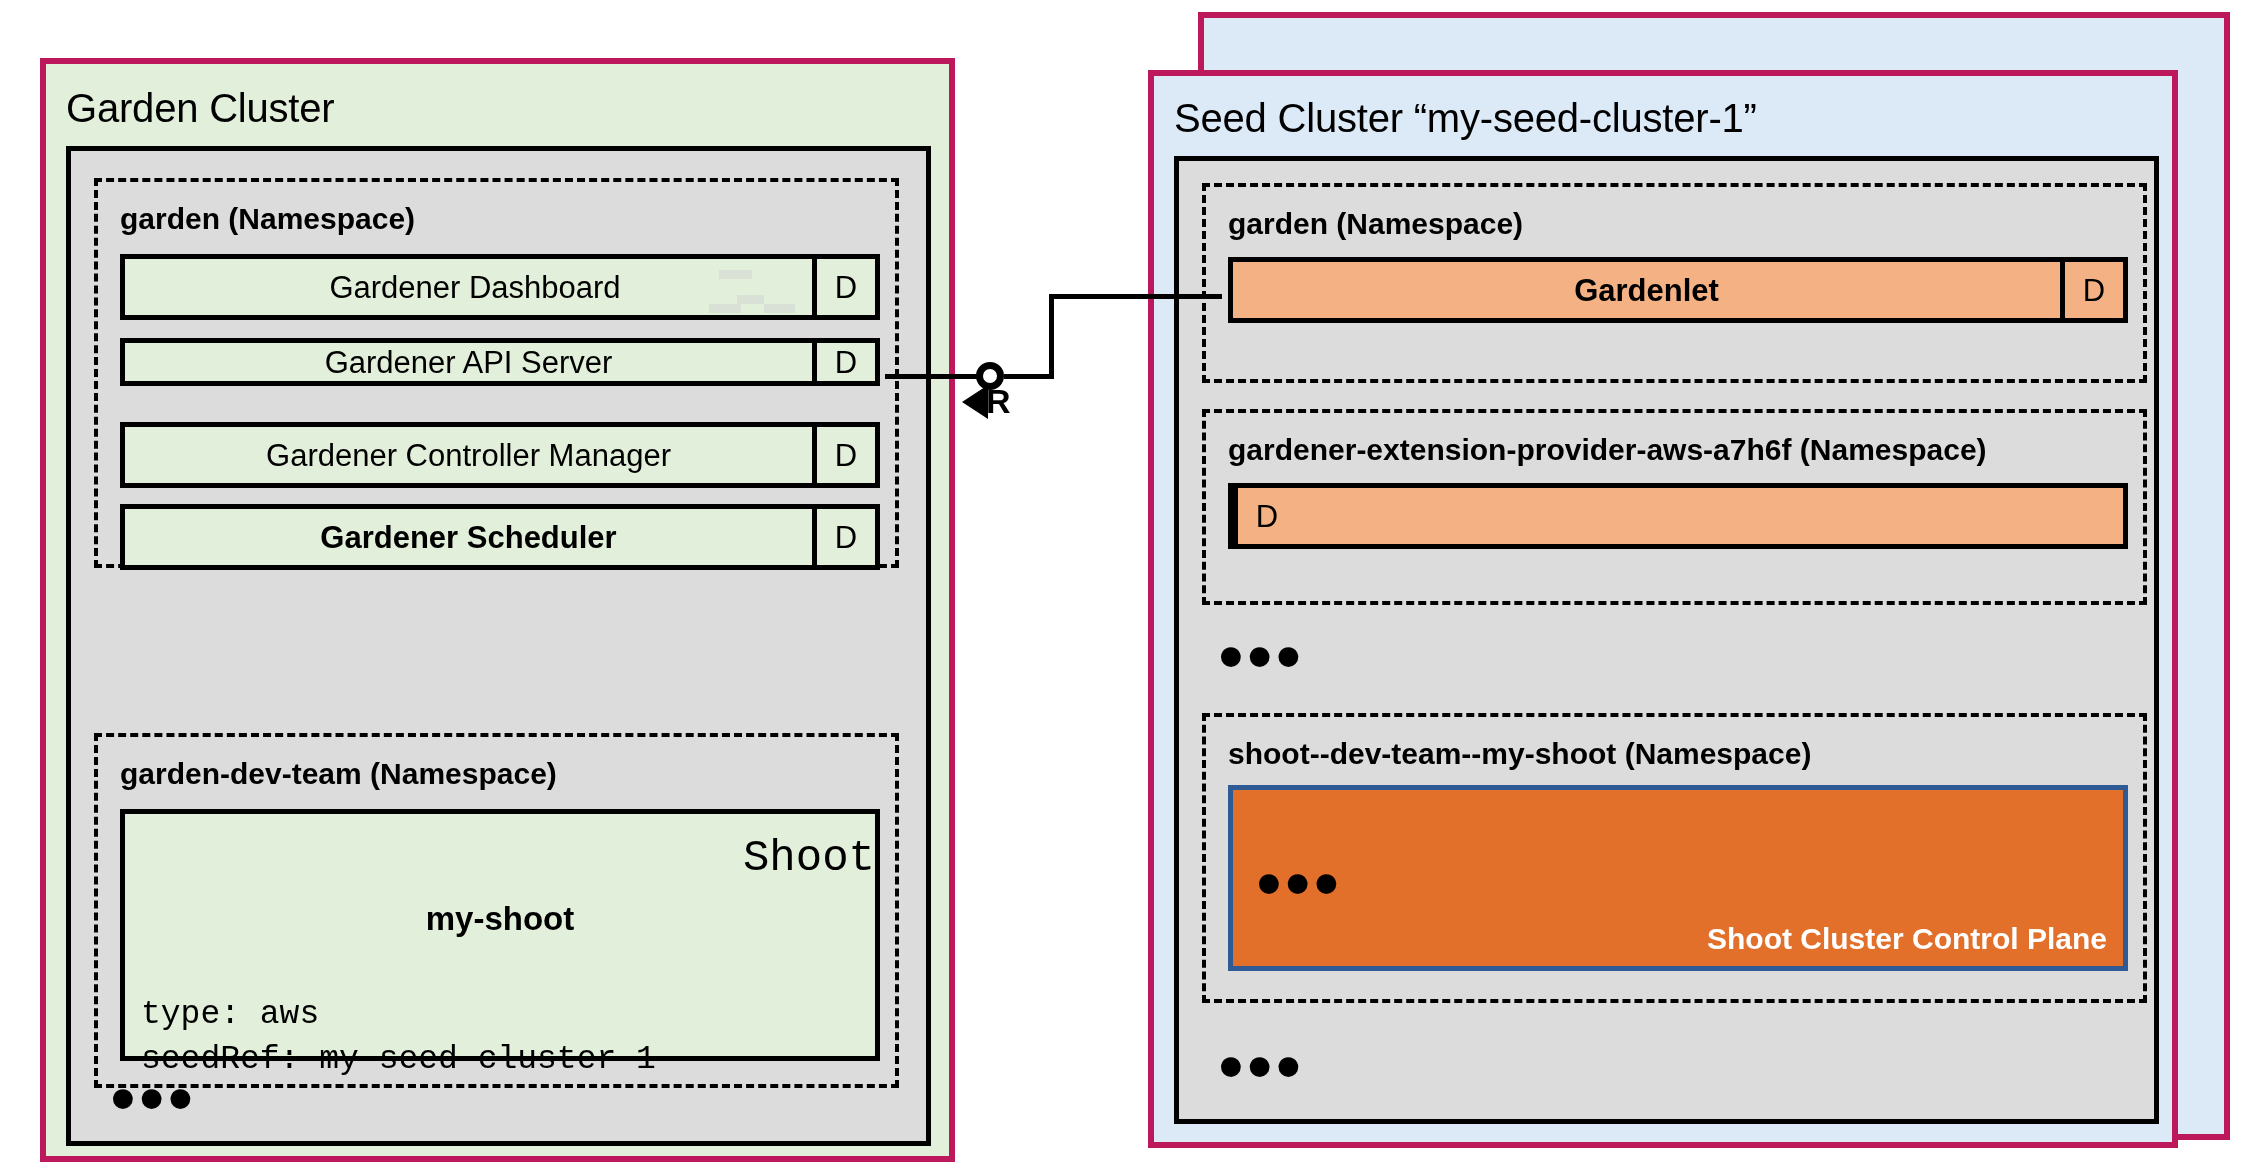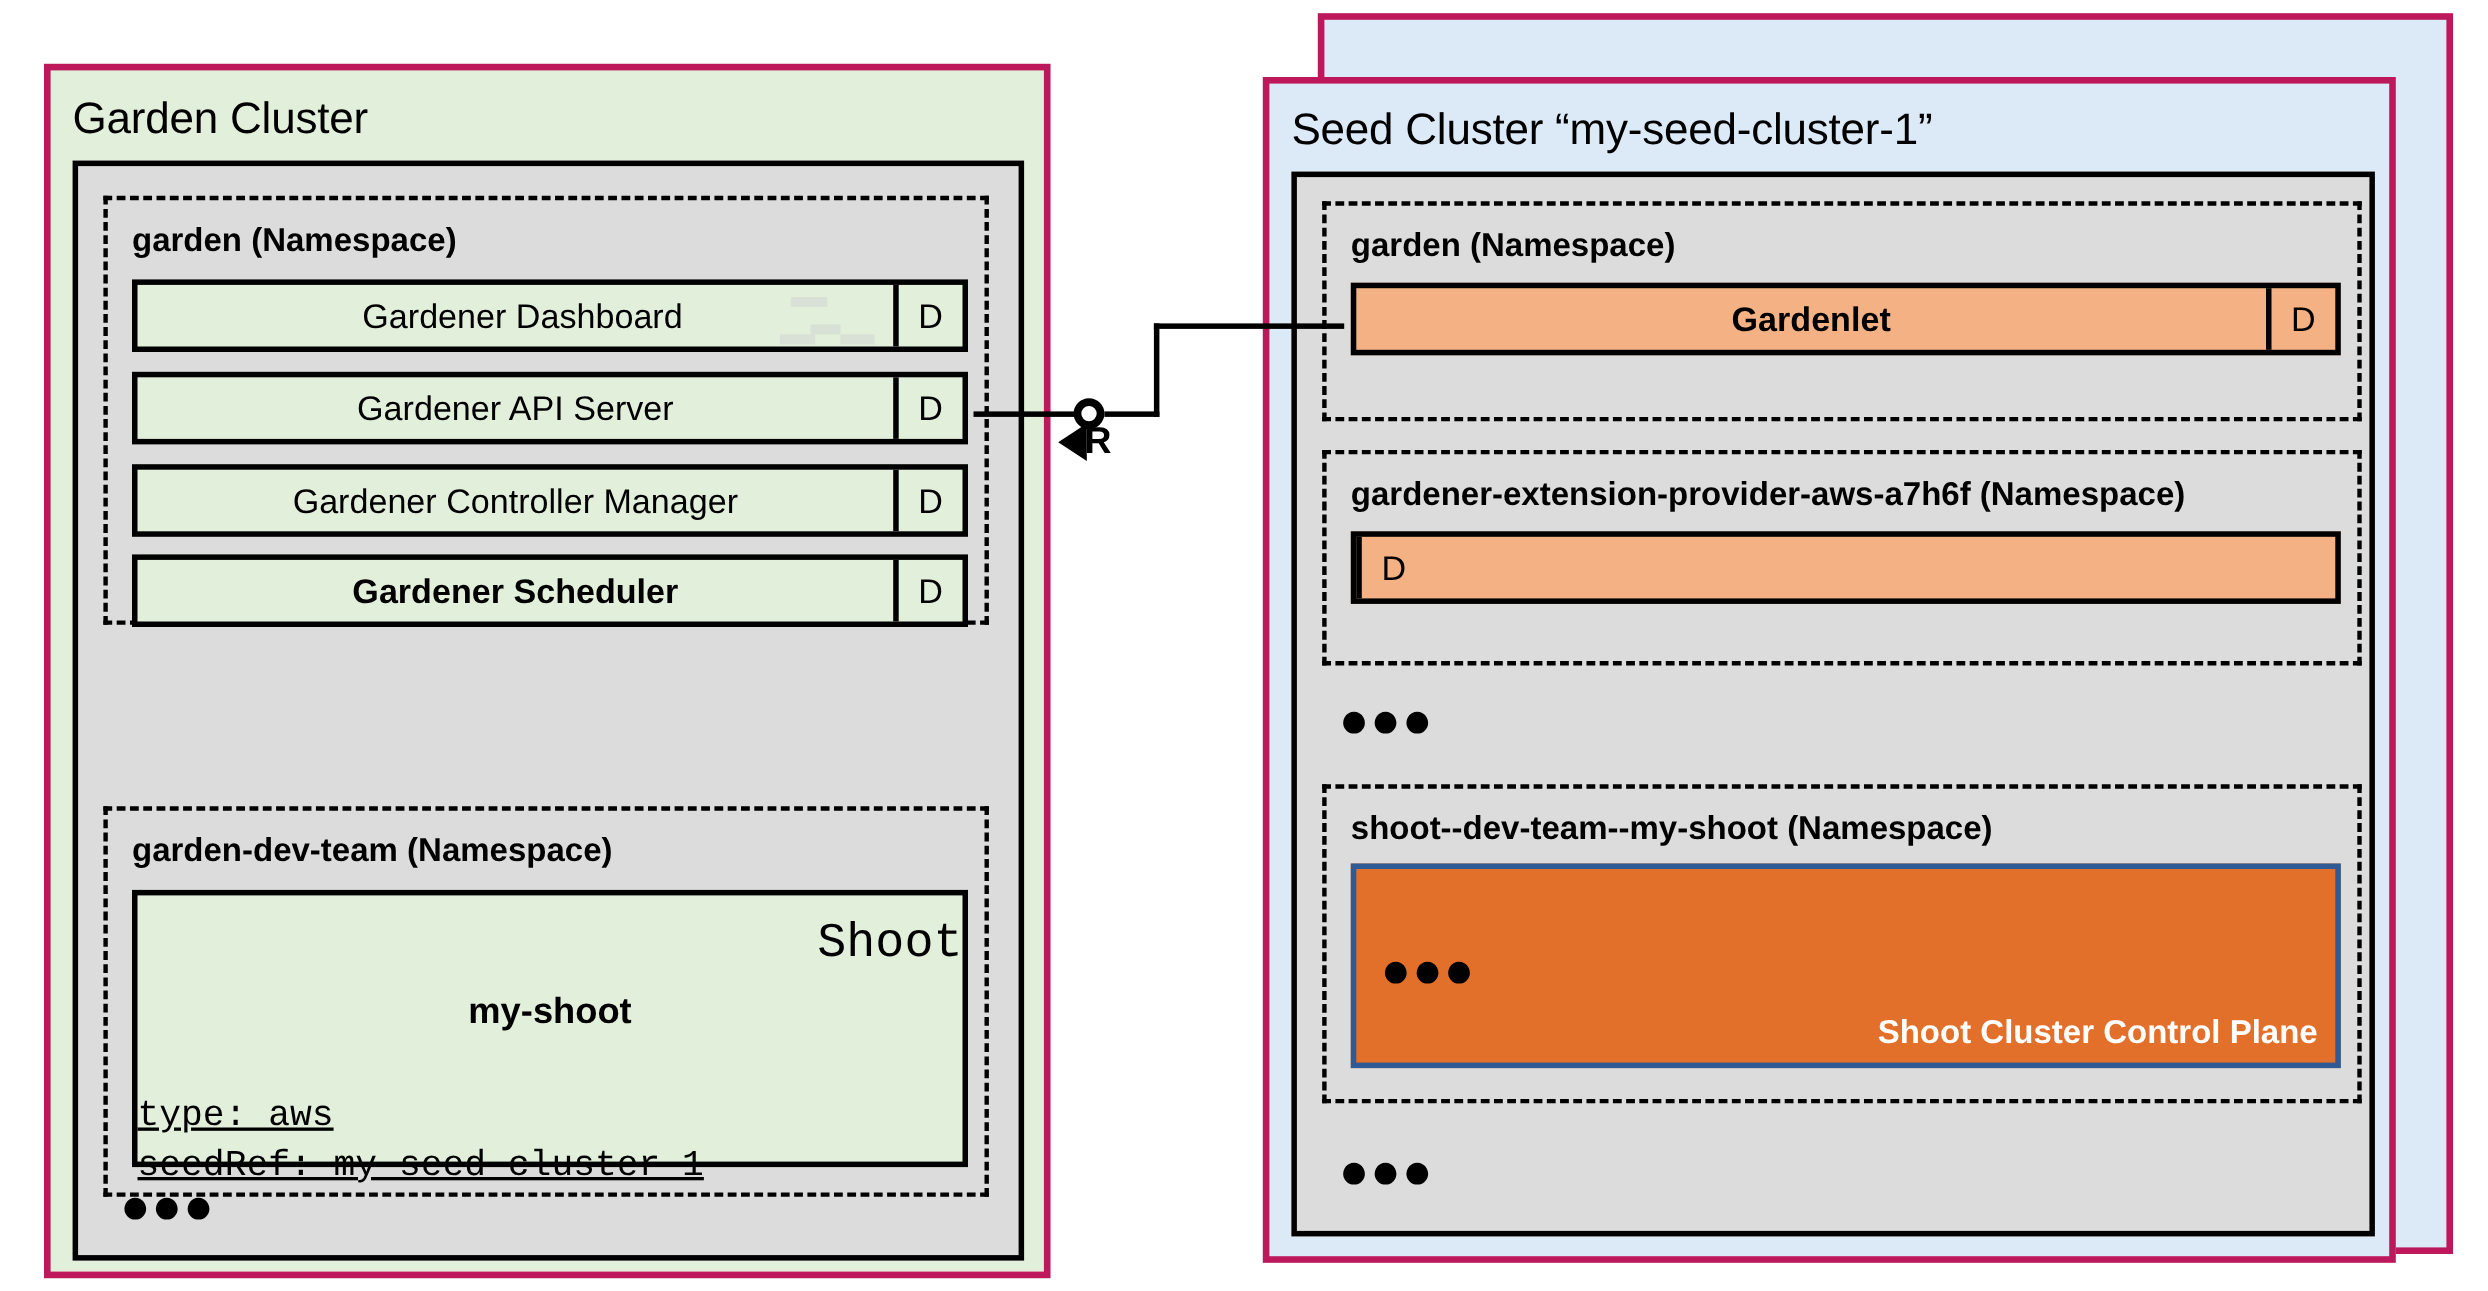--- a/index.html
+++ b/index.html
@@ -164,21 +164,21 @@
 
         <div class="abs comp green" style="left:22px;top:72px;width:760px;height:66px;padding-left:13px;">
           <div class="comp-label">Gardener Dashboard</div>
           <div class="comp-kind">D</div>
           <div class="artefact" style="left:594px;top:11px;width:33px;height:9px;"></div>
           <div class="artefact" style="left:612px;top:36px;width:27px;height:9px;"></div>
           <div class="artefact" style="left:584px;top:45px;width:32px;height:9px;"></div>
           <div class="artefact" style="left:639px;top:45px;width:31px;height:9px;"></div>
         </div>
 
-        <div class="abs comp green" style="left:22px;top:156px;width:760px;height:66px;">
+        <div class="abs comp green" style="left:22px;top:156px;width:760px;height:48px;">
           <div class="comp-label">Gardener API Server</div>
           <div class="comp-kind">D</div>
         </div>
 
         <div class="abs comp green" style="left:22px;top:240px;width:760px;height:66px;justify-content:flex-end;">
           <div class="comp-label">Gardener Controller Manager</div>
           <div class="comp-kind">D</div>
         </div>
 
         <div class="abs comp green" style="left:22px;top:322px;width:760px;height:66px;">
@@ -186,21 +186,21 @@
           <div class="comp-kind">D</div>
         </div>
       </div>
 
       <div class="abs ns" style="left:23px;top:582px;width:805px;height:355px;">
         <div class="ns-title" style="left:22px;top:22px;">garden-dev-team (Namespace)</div>
 
         <div class="resource" style="left:22px;top:72px;width:760px;height:252px;">
           <div class="res-kind" style="margin-top:22px;">Shoot</div>
           <div class="res-name" style="margin-top:22px;">my-shoot</div>
-          <div class="res-spec" style="margin-top:58px;text-decoration:underline;">type: aws
+          <div class="res-spec" style="margin-top:58px;margin-left:16px;">type: aws
 seedRef: my-seed-cluster-1</div>
         </div>
       </div>
 
       <div class="dots" style="left:38px;top:922px;">●●●</div>
     </div>
   </div>
 
   <div class="abs cluster" style="left:1148px;top:70px;width:1030px;height:1078px;background:#DCE9F7;">
 

